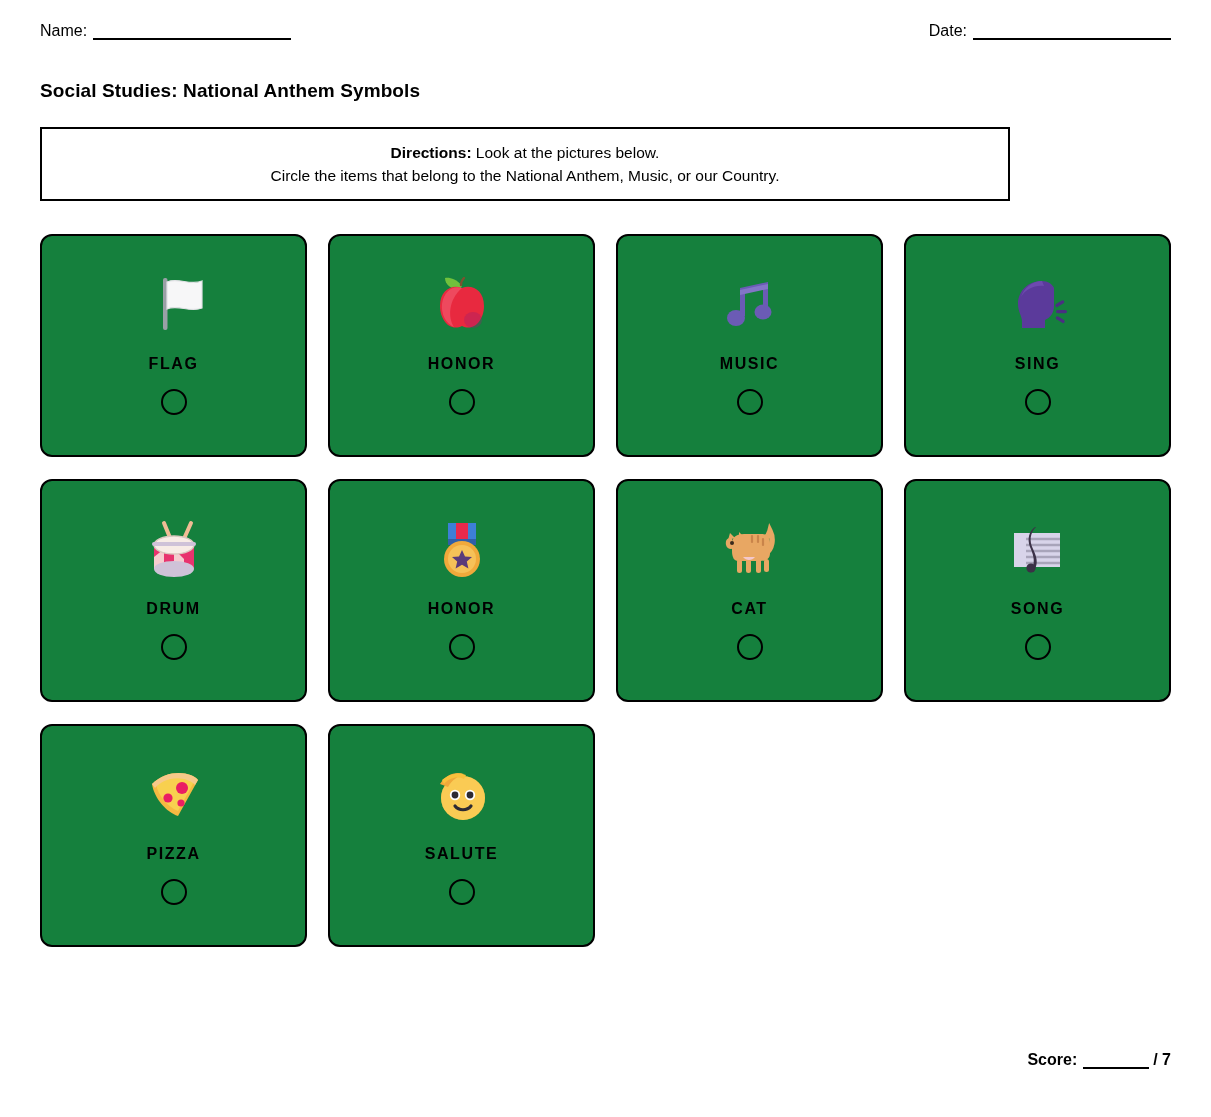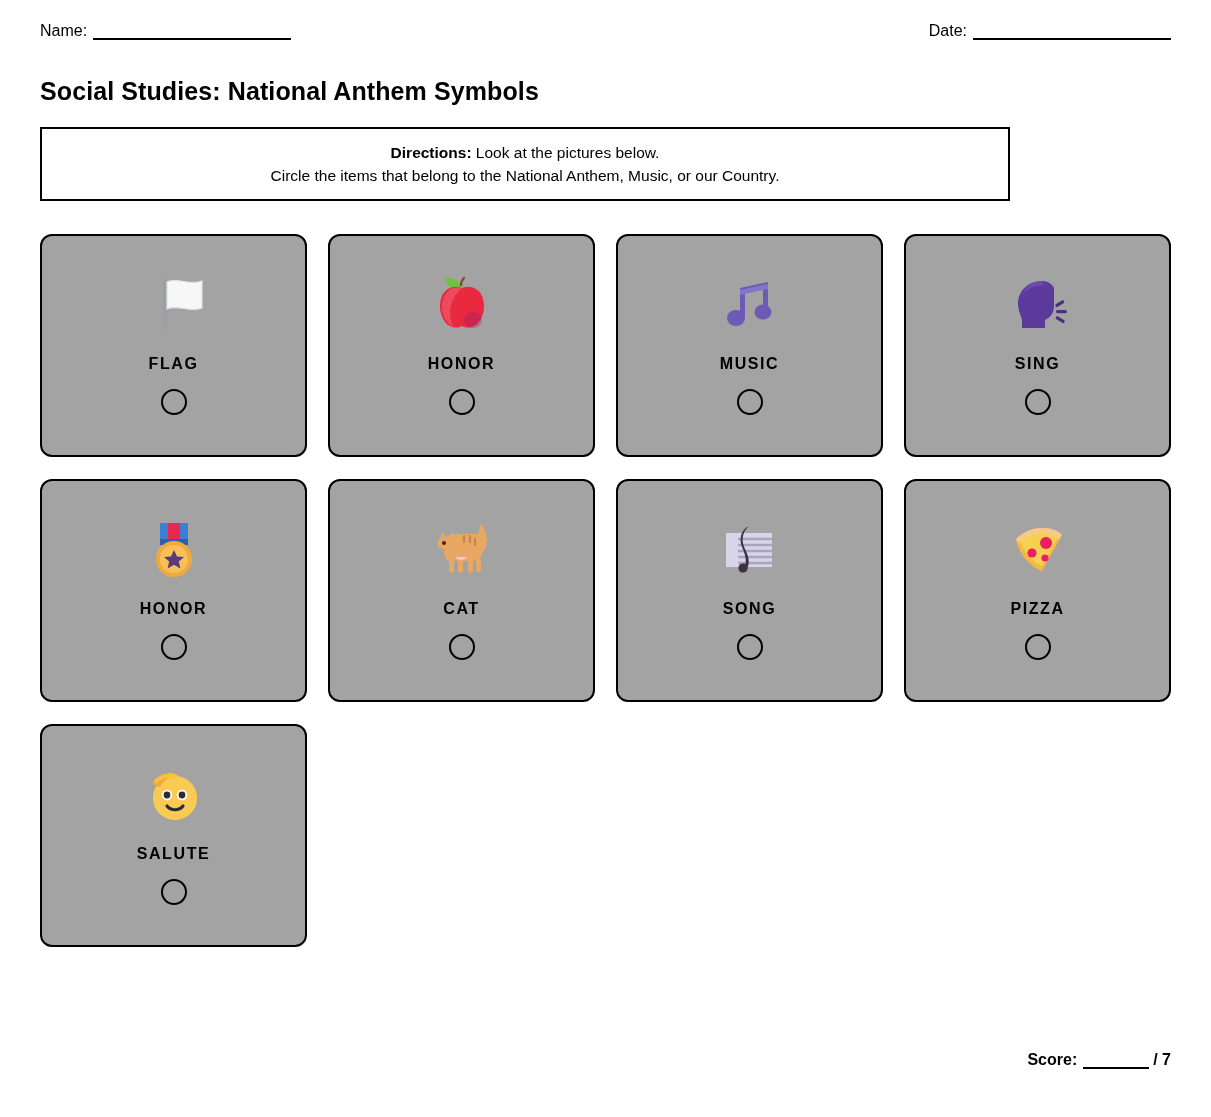--- a/index.html
+++ b/index.html
@@ -40,21 +40,21 @@
     border-bottom: 2px solid #000;
     height: 15px;
     margin-left: 6px;
   }
   .rule-name { width: 198px; }
   .rule-date { width: 198px; }
 
   
   .worksheet-title {
     margin-top: 36px;
-    font-size: 25px;
+    font-size: 19px;
     font-weight: bold;
     line-height: 30px;
     letter-spacing: 0.1px;
   }
 
   
   .directions-box {
     margin-top: 21px;
     border: 2px solid #000;
     width: 970px;
@@ -78,21 +78,21 @@
     grid-template-columns: repeat(4, 267px);
     grid-auto-rows: 223px;
     column-gap: 21px;
     row-gap: 22px;
     width: 1131px;
   }
 
   .item-card {
     border: 2.5px solid #000;
     border-radius: 12px;
-    background: #a3a3a3;
+    background: #15803d;
     display: flex;
     flex-direction: column;
     align-items: center;
     padding-top: 22px;
   }
 
   .item-emoji {
     height: 92px;
     display: flex;
     align-items: center;
@@ -212,20 +212,38 @@
             <rect x="57" y="38" width="10" height="3.2" rx="1.6" transform="rotate(-32 62 40)"></rect>
             <rect x="57" y="54" width="10" height="3.2" rx="1.6" transform="rotate(32 62 56)"></rect>
           </g>
         </svg>
       </div>
       <div class="item-label">SING</div>
       <div class="answer-bubble"></div>
     </div>
 
 
+    <div class="item-card">
+      <div class="item-emoji">
+        <svg width="80" height="80" viewBox="0 0 80 80">
+          <g stroke="#f0bc95" stroke-width="4" stroke-linecap="round">
+            <line x1="30" y1="14" x2="41" y2="41"></line>
+            <line x1="57" y1="14" x2="45" y2="41"></line>
+          </g>
+          <rect x="20" y="36" width="40" height="24" fill="#e8336e"></rect>
+          <path d="M20 48 L30 40 L30 60 L20 60 Z" fill="#f7e7e0" opacity="0.85"></path>
+          <path d="M40 40 L50 50 L50 60 L40 60 Z" fill="#f7e7e0" opacity="0.85"></path>
+          <ellipse cx="40" cy="36" rx="20" ry="9" fill="#f8ece6" stroke="#d9c8c0" stroke-width="1.4"></ellipse>
+          <ellipse cx="40" cy="60" rx="20" ry="8" fill="#cfc2d8"></ellipse>
+          <rect x="18" y="33" width="44" height="4" rx="2" fill="#cfc2d8"></rect>
+        </svg>
+      </div>
+      <div class="item-label">DRUM</div>
+      <div class="answer-bubble"></div>
+    </div>
 
     <div class="item-card">
       <div class="item-emoji">
         <svg width="80" height="80" viewBox="0 0 80 80">
           <rect x="26" y="14" width="8" height="20" fill="#3d7fd6"></rect>
           <rect x="34" y="14" width="12" height="20" fill="#e8294b"></rect>
           <rect x="46" y="14" width="8" height="20" fill="#3d7fd6"></rect>
           <rect x="26" y="30" width="28" height="6" fill="#2f5fa8"></rect>
           <circle cx="40" cy="50" r="18" fill="#f0a93b"></circle>
           <circle cx="40" cy="50" r="14" fill="#f6c158"></circle>

